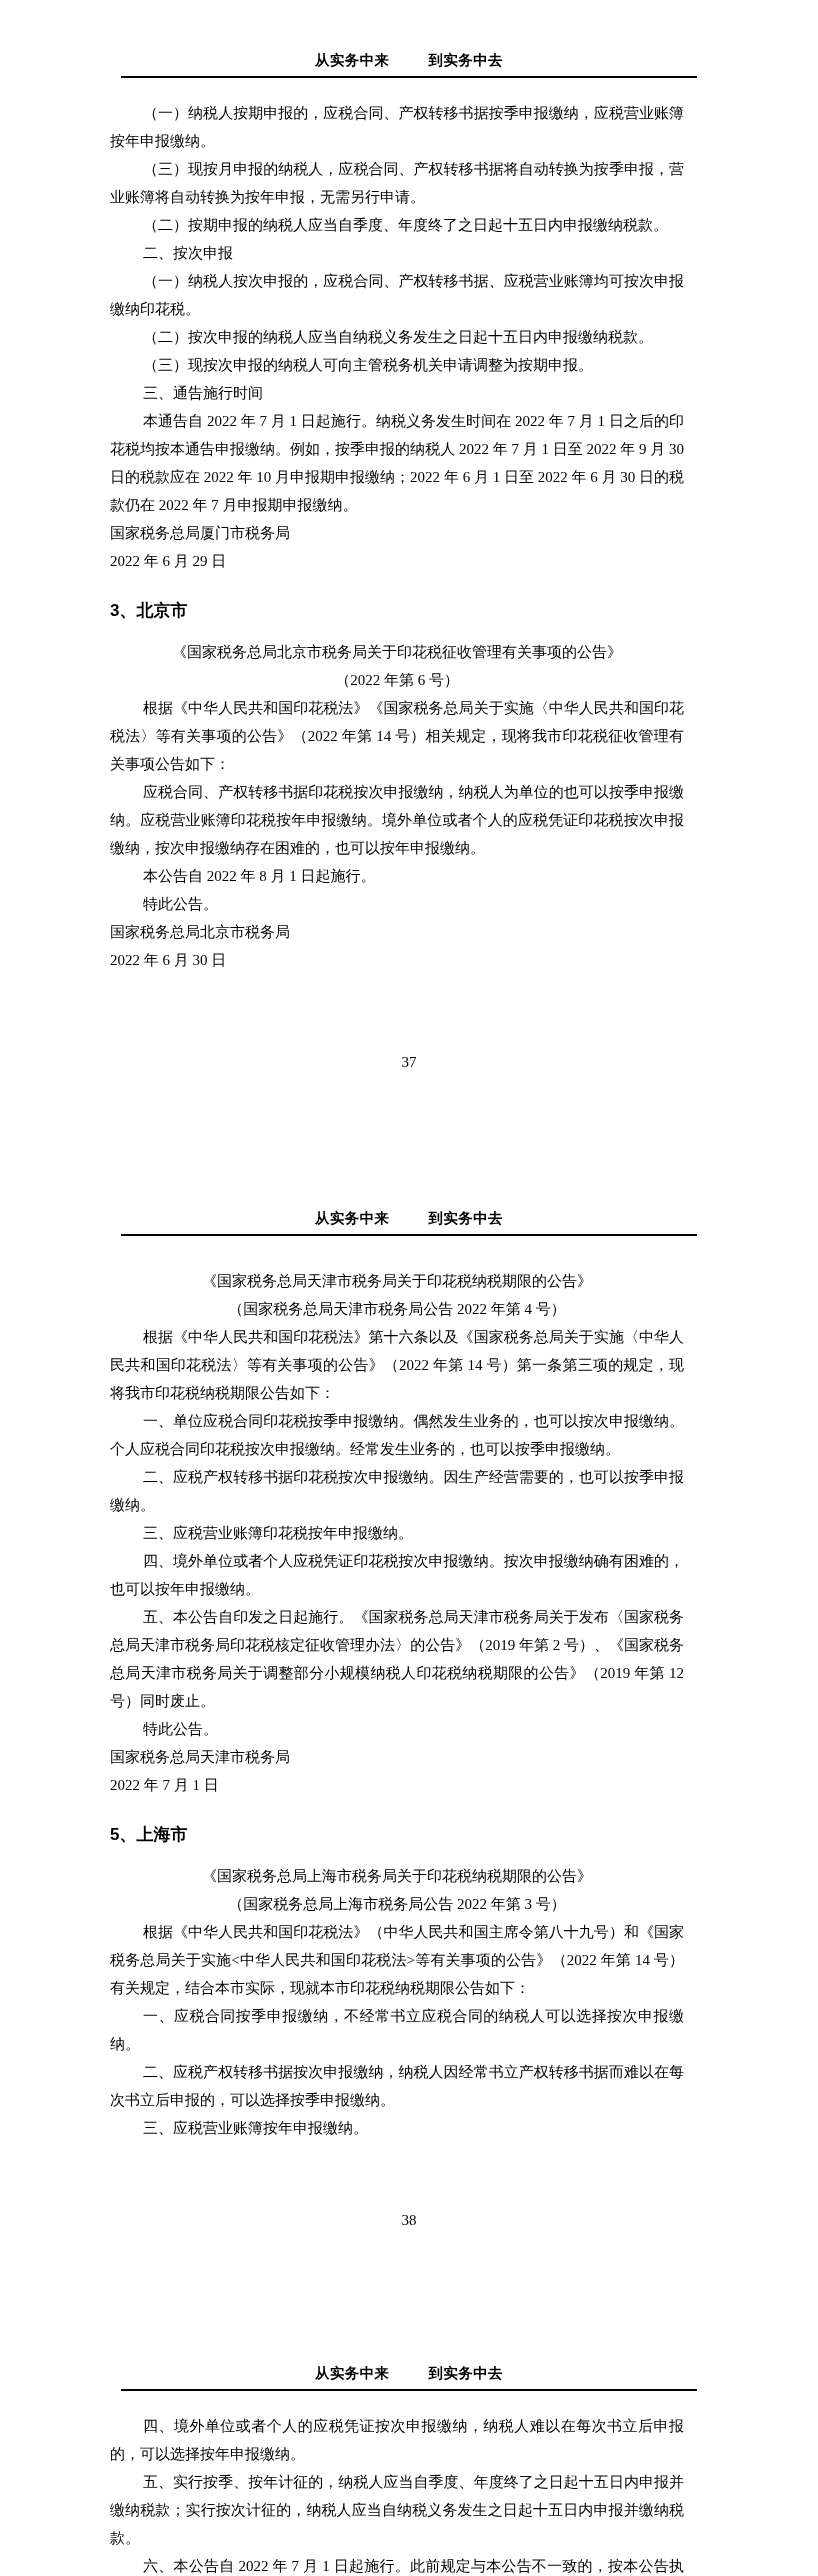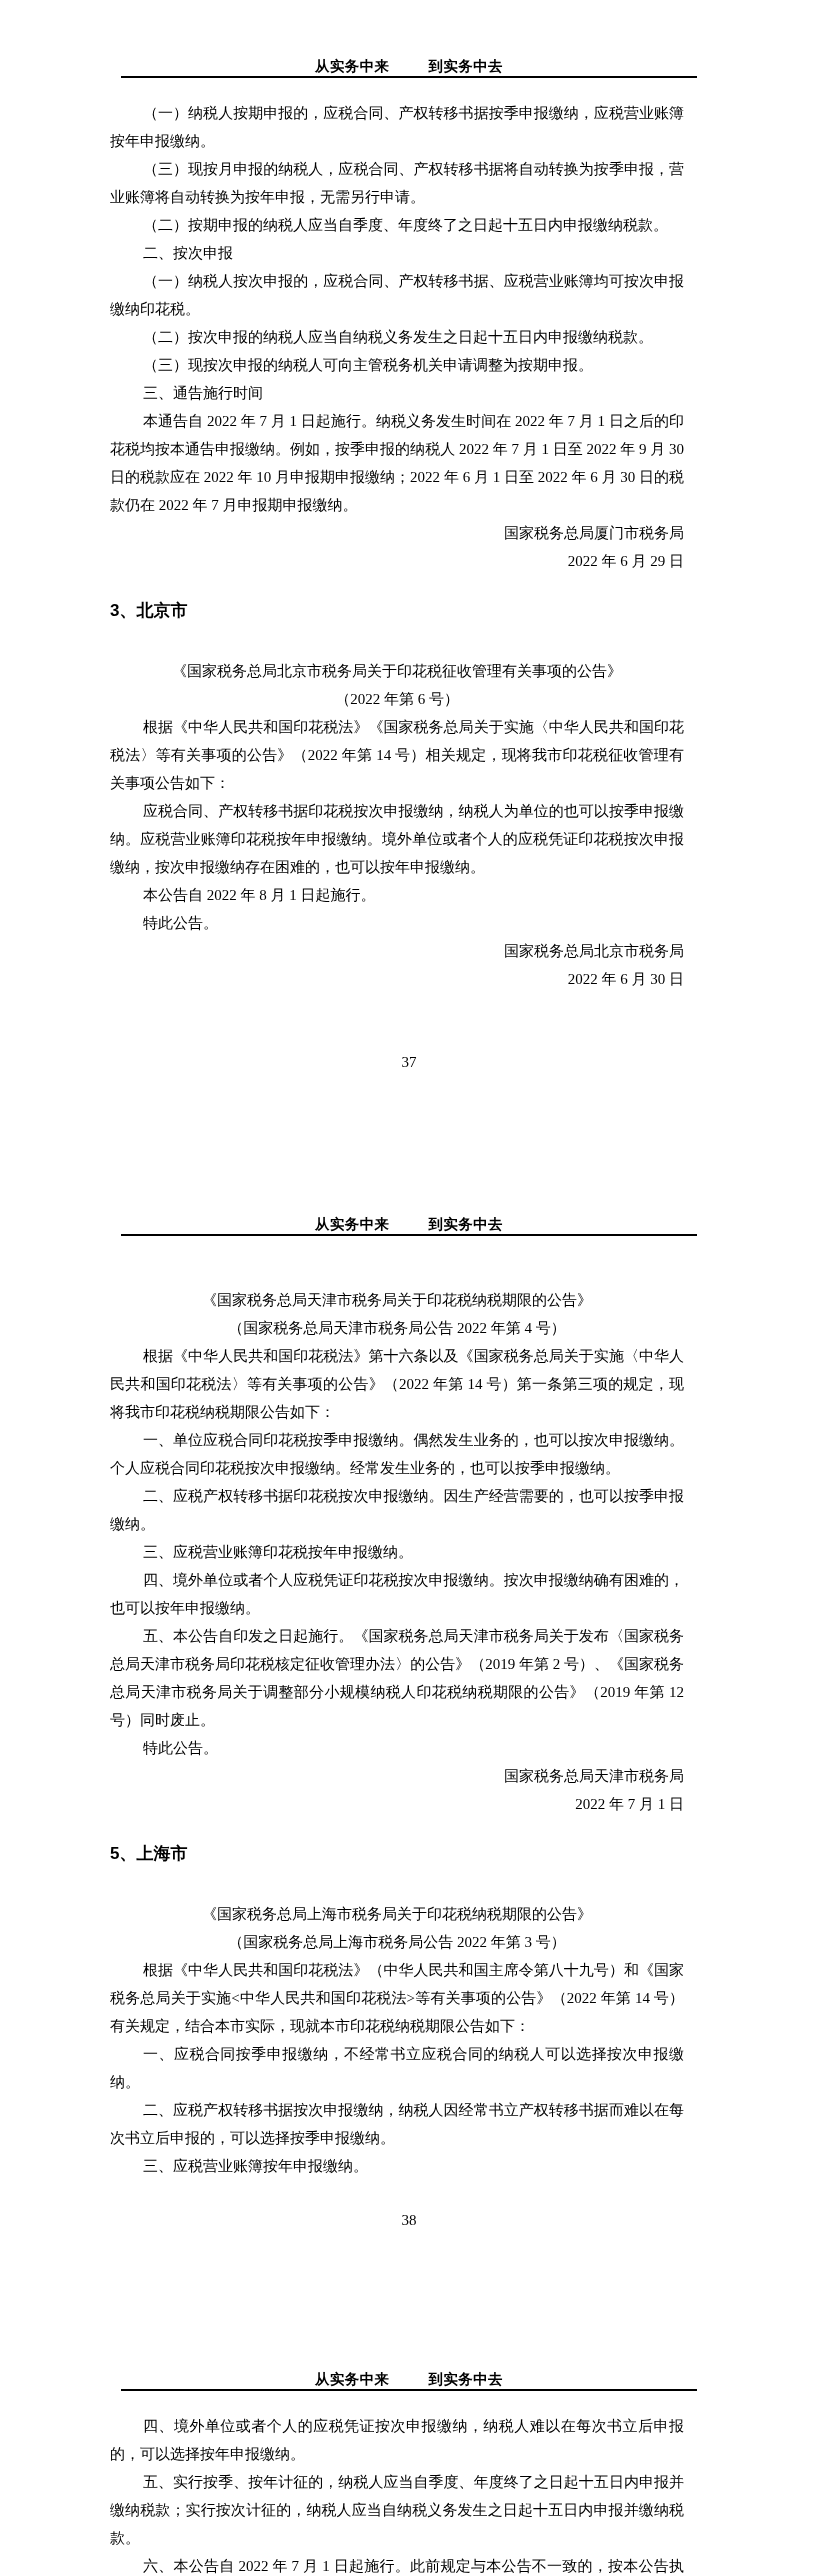--- a/index.html
+++ b/index.html
@@ -12,41 +12,41 @@
   }
   .canvas { position: absolute; left: 0; top: 0; width: 818px; height: 3470px; background: #ffffff; }
   .page { position: absolute; left: 0; width: 818px; }
   .page-1 { top: 0; height: 1158px; }
   .page-2 { top: 1158px; height: 1156px; }
   .page-3 { top: 2313px; height: 1157px; }
   .page-header {
     position: absolute; top: 50px; left: 121px; width: 576px;
     text-align: center; font-family: "Liberation Sans", "DejaVu Sans", sans-serif;
     font-weight: 700; font-size: 14.4px; line-height: 21.6px; color: #000000;
-    letter-spacing: 0.5px; white-space: nowrap; margin-top: 6px;
+    letter-spacing: 0.5px; white-space: nowrap;
   }
   .page-header .gap { display: inline-block; width: 39px; }
   .header-rule {
     position: absolute; top: 76px; left: 121px; width: 576px; height: 2.1px;
     background: #000000;
   }
   .page-body {
     position: absolute; top: 99px; left: 110px; width: 574px;
     font-size: 15px; line-height: 28px;
   }
   .p { margin: 0; text-indent: 2.2em; text-align: justify; }
   .c { margin: 0; text-indent: 0; text-align: center; }
-  .r { margin: 0; text-indent: 0; text-align: right; }
+  .r { margin: 0; text-indent: 0; }
   .h {
     margin: 18.5px 0 0 0; text-indent: 0; text-align: left;
     font-family: "Liberation Sans", "DejaVu Sans", sans-serif;
     font-weight: 700; font-size: 17px; line-height: 34px;
   }
   .h.first { margin-top: 0; }
-  .t { margin-top: 29px; }
+  .t { margin-top: 10px; }
   .page-number {
     position: absolute; top: 1055px; left: 121px; width: 576px;
     text-align: center; font-size: 15px; line-height: 15.5px; color: #000000;
   }
 </style>
 </head>
 <body>
 
 <div class="canvas">
 

